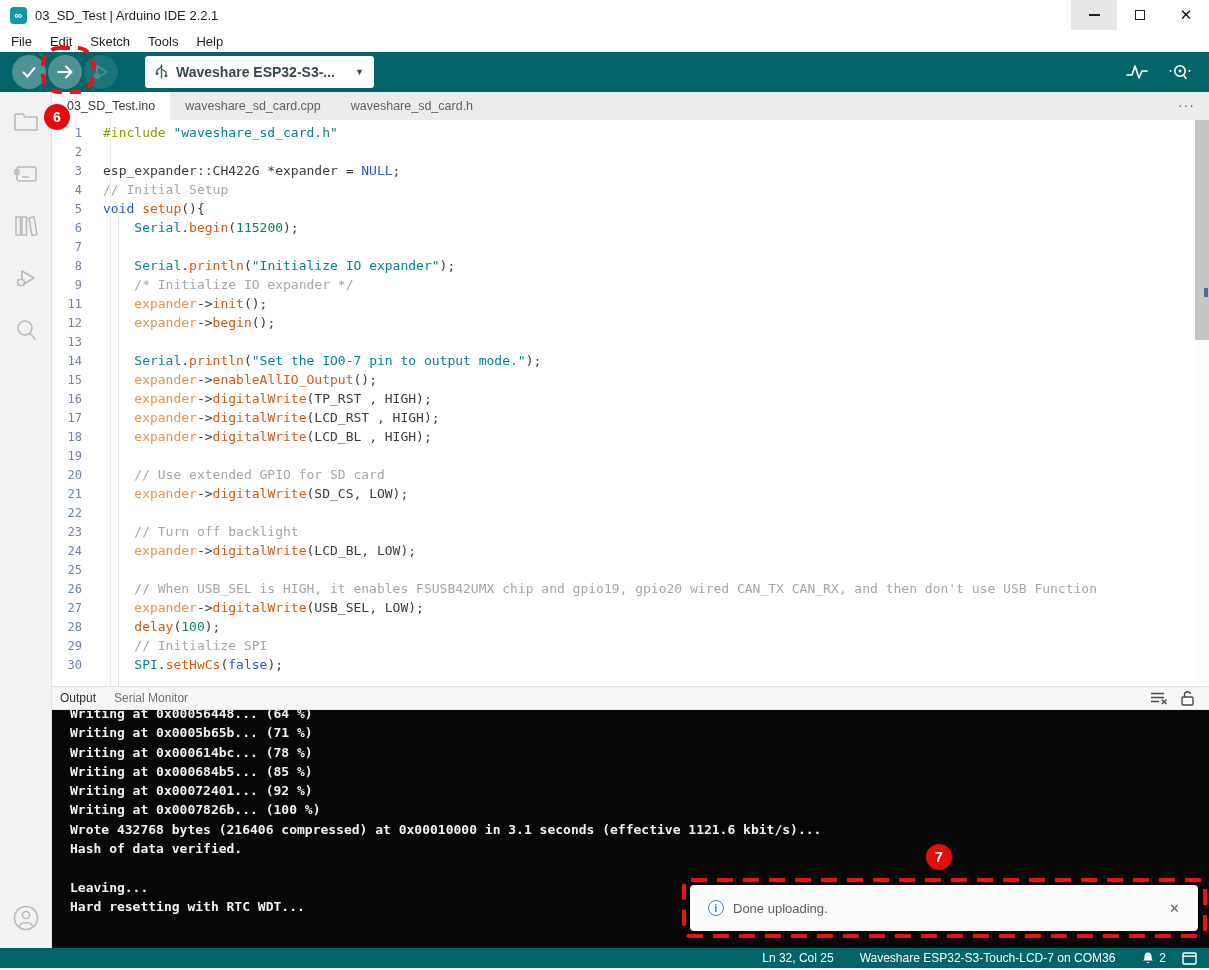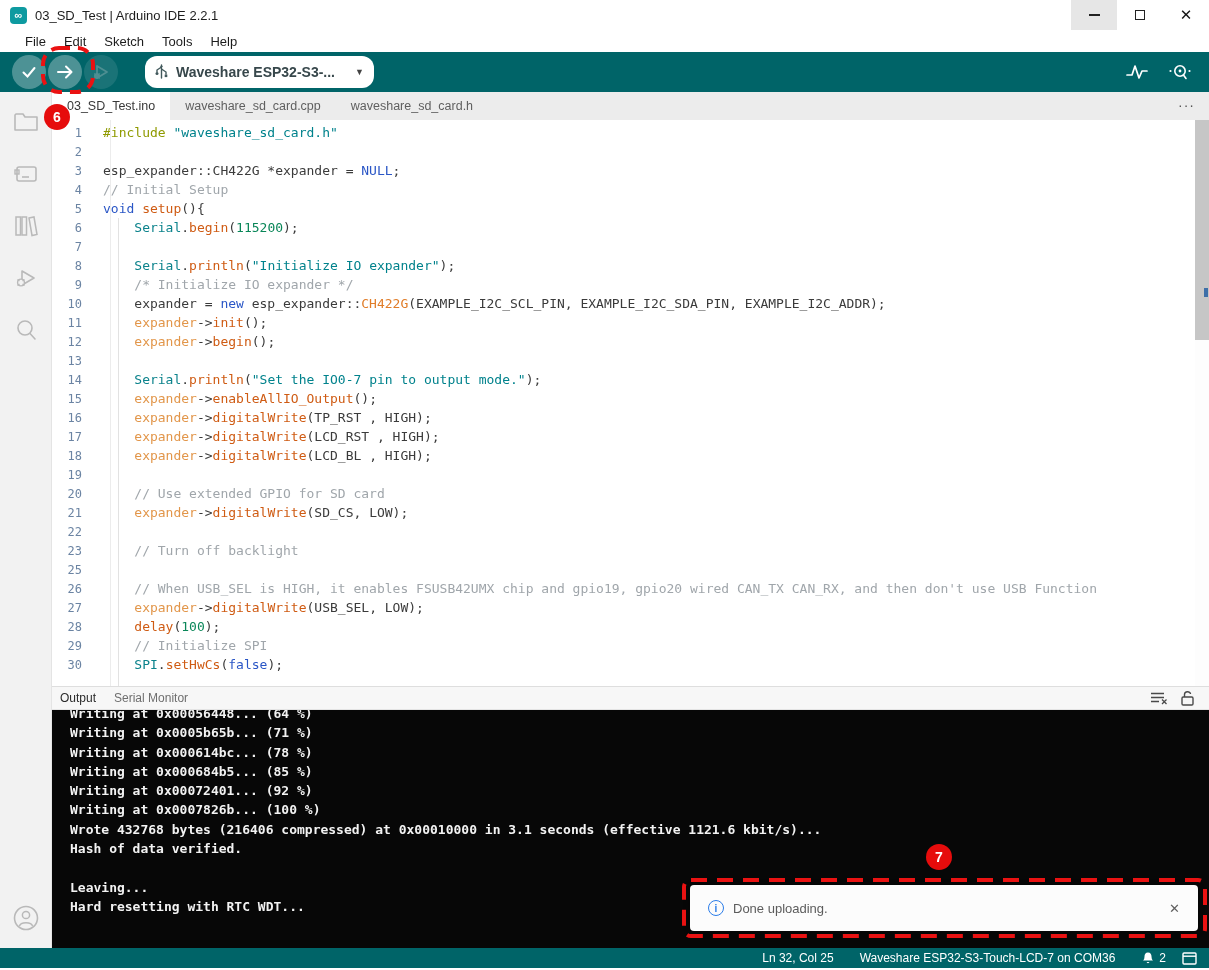--- a/index.html
+++ b/index.html
@@ -15,29 +15,29 @@
   .win-title { margin-left:8px; font-size:13px; color:#1d1d1d; }
   .win-controls { margin-left:auto; display:flex; height:30px; }
   .wc { width:46px; height:30px; display:flex; align-items:center; justify-content:center;
     font-size:13px; color:#111; }
   .wc.min { background:#e6e6e6; }
   .wc .minglyph { display:block; width:11px; height:1.4px; background:#222; }
   .wc .maxglyph { display:block; width:10px; height:10px; border:1.3px solid #222; }
   .wc.close { font-size:15px; }
 
   
-  .menubar { height:22px; background:#fff; display:flex; align-items:center; padding-left:16px; }
+  .menubar { height:22px; background:#fff; display:flex; align-items:center; padding-left:2px; }
   .menu-item { padding:0 9px; font-size:13px; color:#1d1d1d; }
 
   
   .toolbar { height:40px; background:#006468; display:flex; align-items:center; }
   .tb-btn { width:34px; height:34px; border-radius:50%; display:flex; align-items:center;
     justify-content:center; background:rgba(255,255,255,0.30); flex:0 0 auto; }
   .tb-btn.disabled { background:rgba(255,255,255,0.10); }
-  .board-select { margin-left:27px; width:229px; height:32px; background:#fff; border-radius:12px;
+  .board-select { margin-left:27px; width:229px; height:32px; background:#fff; border-radius:3px;
     display:flex; align-items:center; padding:0 10px; }
   .board-label { font-size:14px; font-weight:bold; color:#37474b; margin-left:8px; white-space:nowrap; }
   .board-caret { margin-left:auto; font-size:9px; color:#444; }
   .tb-right { margin-left:auto; display:flex; align-items:center; gap:18px; margin-right:16px; }
 
   
   .content { display:flex; height:856px; }
   .activitybar { width:52px; background:#f2f2f2; border-right:1px solid #e4e4e4;
     display:flex; flex-direction:column; align-items:center; padding-top:12px; }
   .act-icon { width:36px; height:36px; margin-bottom:16px; display:flex;
@@ -237,34 +237,34 @@
         <div class="code-rows" id="code-rows">
             <div class="crow"><span class="ln">1</span><span class="code"><span class="tk-pp">#include</span><span class="tk-pl"> </span><span class="tk-str">"waveshare_sd_card.h"</span></span></div>
             <div class="crow"><span class="ln">2</span><span class="code"></span></div>
             <div class="crow"><span class="ln">3</span><span class="code"><span class="tk-pl">esp_expander::CH422G *expander = </span><span class="tk-kw">NULL</span><span class="tk-pl">;</span></span></div>
             <div class="crow"><span class="ln">4</span><span class="code"><span class="tk-cmt">// Initial Setup</span></span></div>
             <div class="crow"><span class="ln">5</span><span class="code"><span class="tk-kw">void</span><span class="tk-pl"> </span><span class="tk-fn">setup</span><span class="tk-pl">(){</span></span></div>
             <div class="crow"><span class="ln">6</span><span class="code"><span class="tk-pl">    </span><span class="tk-cls">Serial</span><span class="tk-pl">.</span><span class="tk-fn">begin</span><span class="tk-pl">(</span><span class="tk-num">115200</span><span class="tk-pl">);</span></span></div>
             <div class="crow"><span class="ln">7</span><span class="code"></span></div>
             <div class="crow"><span class="ln">8</span><span class="code"><span class="tk-pl">    </span><span class="tk-cls">Serial</span><span class="tk-pl">.</span><span class="tk-fn">println</span><span class="tk-pl">(</span><span class="tk-str">"Initialize IO expander"</span><span class="tk-pl">);</span></span></div>
             <div class="crow"><span class="ln">9</span><span class="code"><span class="tk-pl">    </span><span class="tk-cmt">/* Initialize IO expander */</span></span></div>
-            <div class="crow"><span class="ln">10</span><span class="code"><span class="tk-pl">    expander = </span><span class="tk-kw">new</span><span class="tk-pl"> esp_expander::</span><span class="tk-type">CH422G</span><span class="tk-pl">(EXAMPLE_I2C_SCL_PIN, EXAMPLE_I2C_SDA_PIN, EXAMPLE_I2C_ADDR);</span></span></div>
             <div class="crow"><span class="ln">11</span><span class="code"><span class="tk-pl">    </span><span class="tk-var">expander</span><span class="tk-pl">-&gt;</span><span class="tk-fn">init</span><span class="tk-pl">();</span></span></div>
             <div class="crow"><span class="ln">12</span><span class="code"><span class="tk-pl">    </span><span class="tk-var">expander</span><span class="tk-pl">-&gt;</span><span class="tk-fn">begin</span><span class="tk-pl">();</span></span></div>
             <div class="crow"><span class="ln">13</span><span class="code"></span></div>
             <div class="crow"><span class="ln">14</span><span class="code"><span class="tk-pl">    </span><span class="tk-cls">Serial</span><span class="tk-pl">.</span><span class="tk-fn">println</span><span class="tk-pl">(</span><span class="tk-str">"Set the IO0-7 pin to output mode."</span><span class="tk-pl">);</span></span></div>
             <div class="crow"><span class="ln">15</span><span class="code"><span class="tk-pl">    </span><span class="tk-var">expander</span><span class="tk-pl">-&gt;</span><span class="tk-fn">enableAllIO_Output</span><span class="tk-pl">();</span></span></div>
             <div class="crow"><span class="ln">16</span><span class="code"><span class="tk-pl">    </span><span class="tk-var">expander</span><span class="tk-pl">-&gt;</span><span class="tk-fn">digitalWrite</span><span class="tk-pl">(TP_RST , HIGH);</span></span></div>
             <div class="crow"><span class="ln">17</span><span class="code"><span class="tk-pl">    </span><span class="tk-var">expander</span><span class="tk-pl">-&gt;</span><span class="tk-fn">digitalWrite</span><span class="tk-pl">(LCD_RST , HIGH);</span></span></div>
             <div class="crow"><span class="ln">18</span><span class="code"><span class="tk-pl">    </span><span class="tk-var">expander</span><span class="tk-pl">-&gt;</span><span class="tk-fn">digitalWrite</span><span class="tk-pl">(LCD_BL , HIGH);</span></span></div>
             <div class="crow"><span class="ln">19</span><span class="code"></span></div>
             <div class="crow"><span class="ln">20</span><span class="code"><span class="tk-pl">    </span><span class="tk-cmt">// Use extended GPIO for SD card</span></span></div>
             <div class="crow"><span class="ln">21</span><span class="code"><span class="tk-pl">    </span><span class="tk-var">expander</span><span class="tk-pl">-&gt;</span><span class="tk-fn">digitalWrite</span><span class="tk-pl">(SD_CS, LOW);</span></span></div>
             <div class="crow"><span class="ln">22</span><span class="code"></span></div>
             <div class="crow"><span class="ln">23</span><span class="code"><span class="tk-pl">    </span><span class="tk-cmt">// Turn off backlight</span></span></div>
+            <div class="crow"><span class="ln">24</span><span class="code"><span class="tk-pl">    </span><span class="tk-var">expander</span><span class="tk-pl">-&gt;</span><span class="tk-fn">digitalWrite</span><span class="tk-pl">(LCD_BL, LOW);</span></span></div>
             <div class="crow"><span class="ln">25</span><span class="code"></span></div>
             <div class="crow"><span class="ln">26</span><span class="code"><span class="tk-pl">    </span><span class="tk-cmt">// When USB_SEL is HIGH, it enables FSUSB42UMX chip and gpio19, gpio20 wired CAN_TX CAN_RX, and then don't use USB Function</span></span></div>
             <div class="crow"><span class="ln">27</span><span class="code"><span class="tk-pl">    </span><span class="tk-var">expander</span><span class="tk-pl">-&gt;</span><span class="tk-fn">digitalWrite</span><span class="tk-pl">(USB_SEL, LOW);</span></span></div>
             <div class="crow"><span class="ln">28</span><span class="code"><span class="tk-pl">    </span><span class="tk-fn">delay</span><span class="tk-pl">(</span><span class="tk-num">100</span><span class="tk-pl">);</span></span></div>
             <div class="crow"><span class="ln">29</span><span class="code"><span class="tk-pl">    </span><span class="tk-cmt">// Initialize SPI</span></span></div>
             <div class="crow"><span class="ln">30</span><span class="code"><span class="tk-pl">    </span><span class="tk-cls">SPI</span><span class="tk-pl">.</span><span class="tk-fn">setHwCs</span><span class="tk-pl">(</span><span class="tk-kw">false</span><span class="tk-pl">);</span></span></div>
           </div>
         <div class="v-scroll">
           <div class="v-thumb"></div>
           <div class="v-mark"></div>

